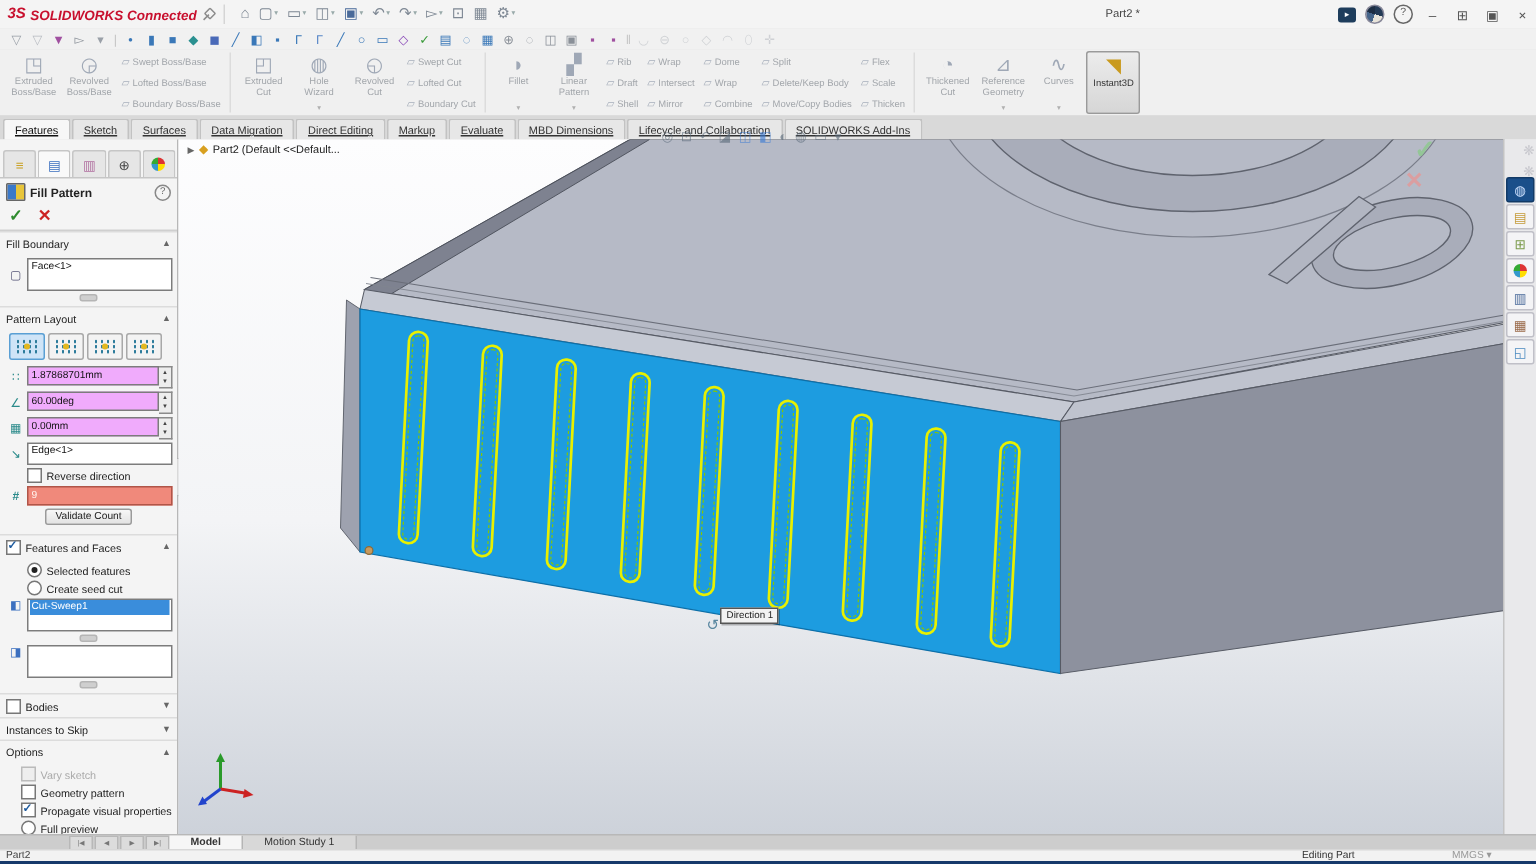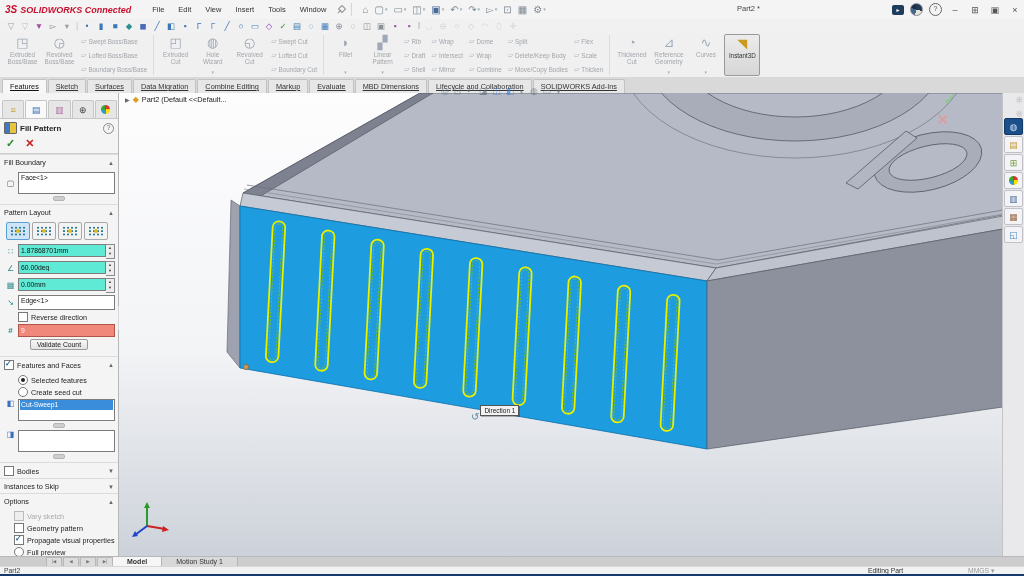--- a/index.html
+++ b/index.html
@@ -72,21 +72,21 @@
   #pm-okcancel{display:flex;gap:10px;padding:2px 6px 3px 6px;border-bottom:1px solid #cfcfcf;}
   #ok-check{color:#2e8b2e;font-size:11px;font-weight:bold;}
   #cancel-x{color:#cc2222;font-size:11px;font-weight:bold;}
   .sec-head{display:flex;align-items:center;padding:3px 4px 2px 4px;border-top:1px solid #dcdcdc;}
   .sec-head .t{flex:1;color:#222;}
   .sec-head .chev{color:#666;font-size:6px;}
   .sec-body{padding:1px 3px 3px 3px;}
   .row{display:flex;align-items:center;margin:2px 0;}
   .fld-ico{width:15px;text-align:center;font-size:8px;flex:none;}
   .inputwrap{display:flex;flex:1;}
-  .fld-input{flex:1;width:100%;height:11px;border:1px solid #7c7c7c;background:#5eead4;font-size:6.8px;font-family:"Liberation Sans",sans-serif;padding:0 2px;color:#111;min-width:0;}
+  .fld-input{flex:1;width:100%;height:11px;border:1px solid #7c7c7c;background:#f0abfc;font-size:6.8px;font-family:"Liberation Sans",sans-serif;padding:0 2px;color:#111;min-width:0;}
   .fld-input.alert{background:#f0897b;border-color:#b05548;color:#fff8f2;}
   .spin{width:8px;height:13px;display:flex;flex-direction:column;border:1px solid #8b8b8b;border-left:none;background:#ededed;}
   .spin span{font-size:4px;line-height:6px;text-align:center;color:#444;}
   .selbox{flex:1;border:1px solid #7c7c7c;background:#fff;min-height:18px;padding:1px 2px;font-size:6.8px;color:#111;}
   .selbox.small{min-height:11px;}
   .selbox .hl{background:#3a8ddb;color:#fff;padding:0 1px;margin:-1px -1px 0 -1px;display:block;height:10px;line-height:10px;}
   .resize-dot{width:10px;height:3px;margin:0 auto;border-radius:2px;background:#cfcfcf;border:1px solid #b5b5b5;margin-top:1px;}
   .cb{width:8px;height:8px;border:1px solid #777;background:#fff;display:inline-block;flex:none;margin-right:3px;position:relative;}
   .cb.checked:after{content:"✓";position:absolute;left:0px;top:-2px;font-size:8px;color:#1d5a9e;font-weight:bold;}
   .cb.disabled{border-color:#bbb;background:#eee;}
@@ -145,28 +145,20 @@
 </head>
 <body>
 
 <div id="app" class="ni">
 
   <div id="titlebar">
     <div id="logo">
       <span class="logo-mark">3S</span>
       <span class="logo-text">SOLIDWORKS Connected</span>
     </div>
-    <div id="menus">
-        <span class="menu-item">File</span>
-        <span class="menu-item">Edit</span>
-        <span class="menu-item">View</span>
-        <span class="menu-item">Insert</span>
-        <span class="menu-item">Tools</span>
-        <span class="menu-item">Window</span>
-      </div>
     <div id="pin-icon"></div>
     <div id="qa-sep"></div>
     <div id="quick-access">
         <span class="qa-btn">
           <span style="color: rgb(126, 136, 148);">⌂</span>
         </span>
         <span class="qa-btn">
           <span style="color: rgb(126, 136, 148);">▢</span>
           <span class="caret">▾</span>
         </span>
@@ -425,21 +417,21 @@
           <div class="lbl">Instant3D</div>
         </div>
       </div>
     </div>
 
   <div id="cmd-tabs">
       <div class="cmd-tab active">Features</div>
       <div class="cmd-tab">Sketch</div>
       <div class="cmd-tab">Surfaces</div>
       <div class="cmd-tab">Data Migration</div>
-      <div class="cmd-tab">Combine Editing</div>
+      <div class="cmd-tab">Direct Editing</div>
       <div class="cmd-tab">Markup</div>
       <div class="cmd-tab">Evaluate</div>
       <div class="cmd-tab">MBD Dimensions</div>
       <div class="cmd-tab">Lifecycle and Collaboration</div>
       <div class="cmd-tab">SOLIDWORKS Add-Ins</div>
     </div>
 
   <div id="main">
 
     <div id="prop-panel">

